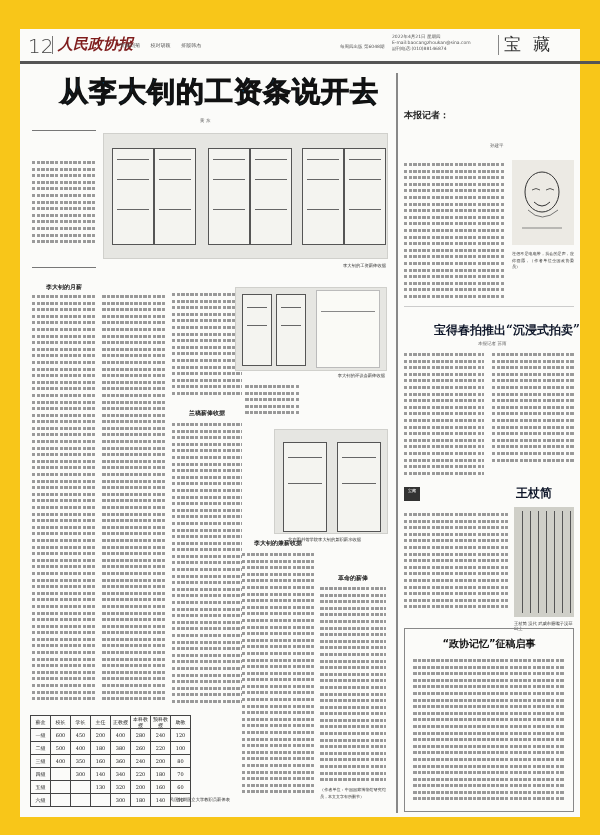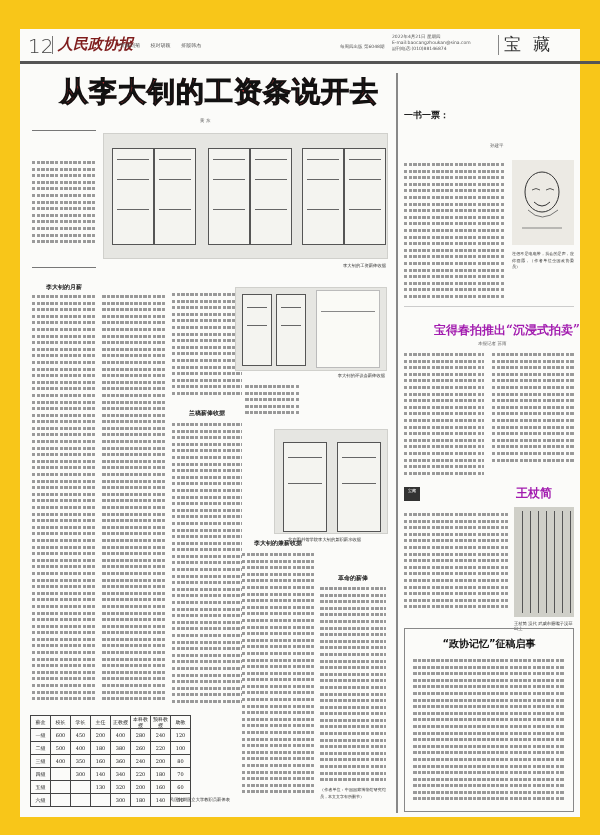--- a/index.html
+++ b/index.html
@@ -8,34 +8,34 @@
   .masthead{position:absolute;left:0;top:0;width:560px;height:32px;border-bottom:3px solid #555;padding-left:40px;}
   .pg-num{position:absolute;left:8px;top:5px;font-family:"DejaVu Sans",sans-serif;font-size:20px;color:#444;font-weight:300;}
   .pg-sep{position:absolute;left:32px;top:7px;width:1px;height:18px;background:#777;}
   .paper-name{position:absolute;left:38px;top:6px;font-size:15px;font-weight:bold;font-style:italic;color:#7f1d1d;}
   .hdr-links{position:absolute;left:100px;top:13px;font-size:5px;color:#555;font-family:"DejaVu Sans",sans-serif;}
   .hdr-links span{margin-right:9px;}
   .hdr-ed{position:absolute;left:320px;top:15px;font-size:4.5px;color:#555;font-family:"DejaVu Sans",sans-serif;}
   .hdr-info{position:absolute;left:372px;top:5px;font-size:4.5px;line-height:6px;color:#555;font-family:"DejaVu Sans",sans-serif;}
   .hdr-sep2{position:absolute;left:478px;top:6px;width:1px;height:20px;background:#888;}
   .section-name{position:absolute;left:484px;top:4px;font-size:17px;color:#333;letter-spacing:12px;}
-  .headline{position:absolute;left:40px;top:44px;font-family:"DejaVu Sans",sans-serif;font-weight:900;font-size:28px;color:#ef4444;letter-spacing:1px;-webkit-text-stroke:1px #111;}
+  .headline{position:absolute;left:40px;top:44px;font-family:"DejaVu Sans",sans-serif;font-weight:900;font-size:28px;color:#0c4a6e;letter-spacing:1px;-webkit-text-stroke:1px #111;}
   .byline{position:absolute;font-size:4.5px;color:#666;}
   .rule{position:absolute;height:1px;background:#777;}
   .vrule{position:absolute;width:1px;background:#999;}
   .photo{position:absolute;background:#e6e6e2;border:1px solid #d0d0cc;}
   .receipt{position:absolute;background:#f4f4f0;border:1px solid #555;}
   .receipt i{position:absolute;left:4px;right:4px;height:1px;background:#666;}
   .caption{position:absolute;font-size:4.3px;color:#333;text-align:right;}
   .txt{position:absolute;font-size:4.4px;line-height:6.6px;color:#333;text-align:justify;overflow:hidden;}
   .txt .ln{display:block;height:6.6px;background:repeating-linear-gradient(90deg,#9a9a9a 0 3.5px,transparent 3.5px 4.6px);background-size:100% 3px;background-repeat:repeat-x;background-position:0 2px;}
   .subhead{position:absolute;font-size:6px;font-weight:bold;color:#222;text-align:center;}
   .r-kicker{position:absolute;left:384px;top:80px;font-size:9px;font-weight:bold;color:#222;}
   .r-title{position:absolute;left:394px;top:96px;font-size:11.5px;font-weight:bold;color:#111;}
-  .r-title2{position:absolute;font-size:12px;font-weight:bold;color:#a21caf;}
+  .r-title2{position:absolute;font-size:12px;font-weight:bold;color:#0f172a;}
   table.sal{position:absolute;left:10px;top:686px;border-collapse:collapse;font-size:5px;color:#222;}
   table.sal td{border:1px solid #444;width:19px;height:12px;text-align:center;padding:0;}
   .notice{position:absolute;left:384px;top:599px;width:168px;height:182px;border:1px solid #888;}
   .notice-title{position:absolute;left:0;right:0;top:8px;text-align:center;font-family:"DejaVu Sans",sans-serif;font-weight:bold;font-size:10px;color:#111;}
   .sketch{position:absolute;left:492px;top:131px;width:62px;height:85px;background:#eceae4;}
   .stamp{position:absolute;left:384px;top:458px;width:16px;height:14px;background:#333;color:#fff;font-size:4px;text-align:center;line-height:7px;}
   .bamboo{position:absolute;left:494px;top:478px;width:60px;height:110px;background:#cfcfc8;}
   .bamboo i{position:absolute;top:4px;bottom:4px;width:1px;background:#555;}
 </style>
 </head>
@@ -490,21 +490,21 @@
           <td>180</td>
           <td>140</td>
           <td>50</td>
     </tr>
   </tbody>
     </table>
   <div class="caption" style="left:100px;top:768px;width:110px;">民国时期国立大学教职员薪俸表</div>
 
   <div class="vrule" style="left:376px;top:44px;height:740px;background:#888;width:2px;"></div>
 
-  <div class="r-kicker">一书一票：</div>
+  <div class="r-kicker">本报记者：</div>
   <div class="byline" style="left:470px;top:114px;">孙建平</div>
   <div class="txt" style="left:384px;top:132px;width:100px;height:138px;">
     <span class="ln"></span>
       <span class="ln"></span>
       <span class="ln"></span>
       <span class="ln"></span>
       <span class="ln"></span>
       <span class="ln"></span>
       <span class="ln"></span>
       <span class="ln"></span>

